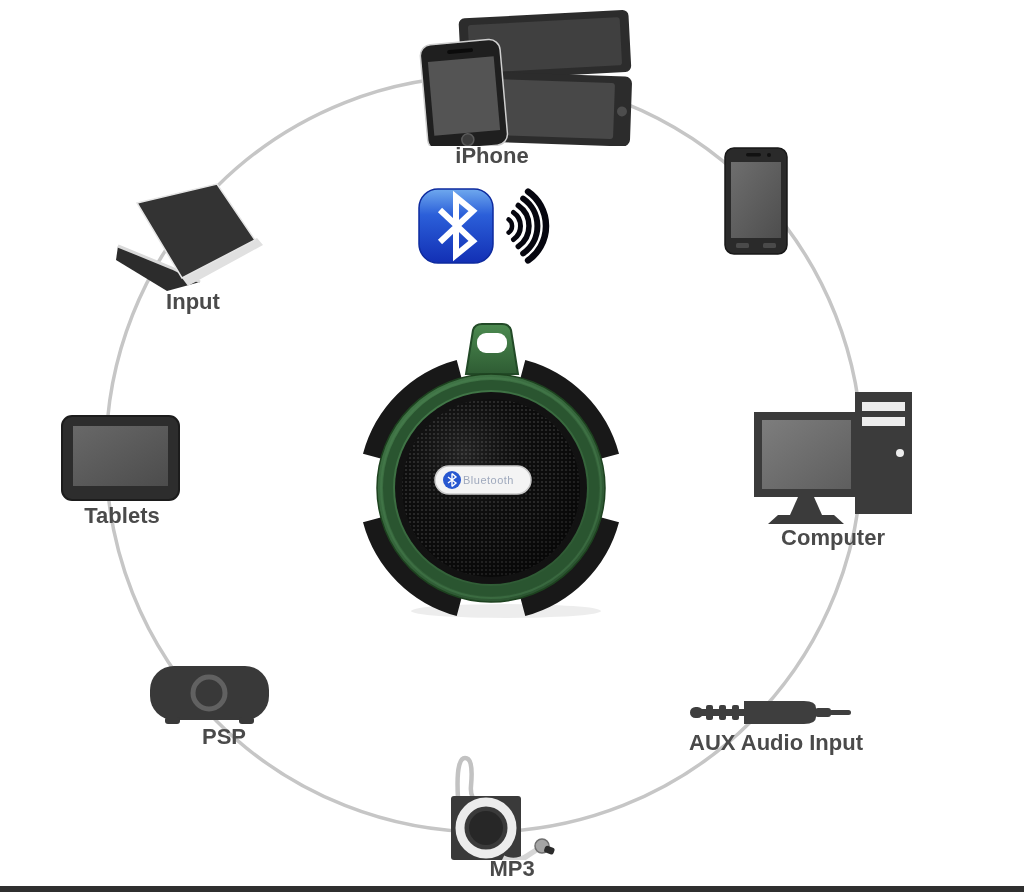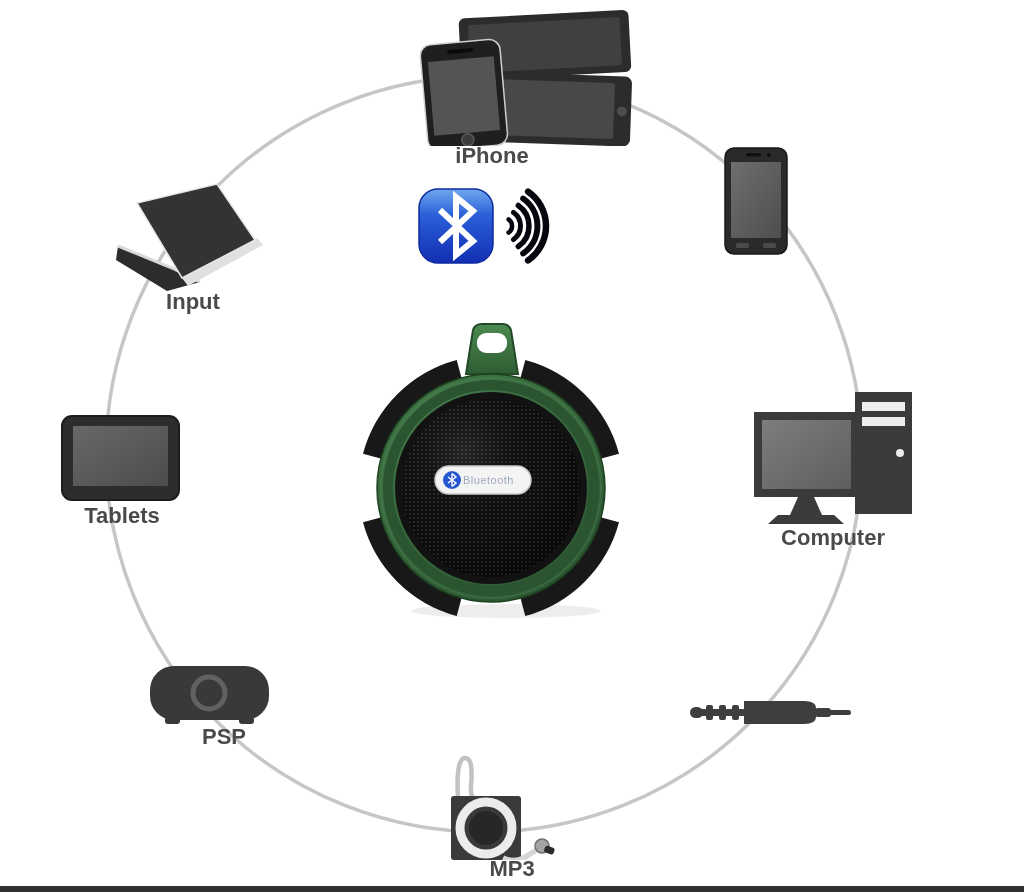--- a/index.html
+++ b/index.html
@@ -186,20 +186,21 @@
     <g>
       <rect x="79" y="146" width="96" height="28" rx="14" fill="#f4f4f4" stroke="#c9c9c9" stroke-width="1.5"></rect>
       <circle cx="96" cy="160" r="9" fill="#2757d0"></circle>
       <path d="M96,153.5 L96,166.5 M96,153.5 L100,157 L92,163 M96,166.5 L100,163 L92,157" fill="none" stroke="#ffffff" stroke-width="1.4"></path>
       <text x="107" y="164" font-size="11" fill="#9fa9bd" letter-spacing="0.5" font-family="Liberation Sans, sans-serif">Bluetooth</text>
     </g>
   </svg>
 
   <div class="dev-label" style="left:492px;top:145px">iPhone</div>
   <div class="dev-label" style="left:833px;top:527px">Computer</div>
+  <div class="dev-label" style="left:776px;top:732px">AUX Audio Input</div>
   <div class="dev-label" style="left:512px;top:858px">MP3</div>
   <div class="dev-label" style="left:224px;top:726px">PSP</div>
   <div class="dev-label" style="left:122px;top:505px">Tablets</div>
   <div class="dev-label" style="left:193px;top:291px">Input</div>
 
   <div class="bottom-bar"></div>
 
 </div>
 
 </body></html>

